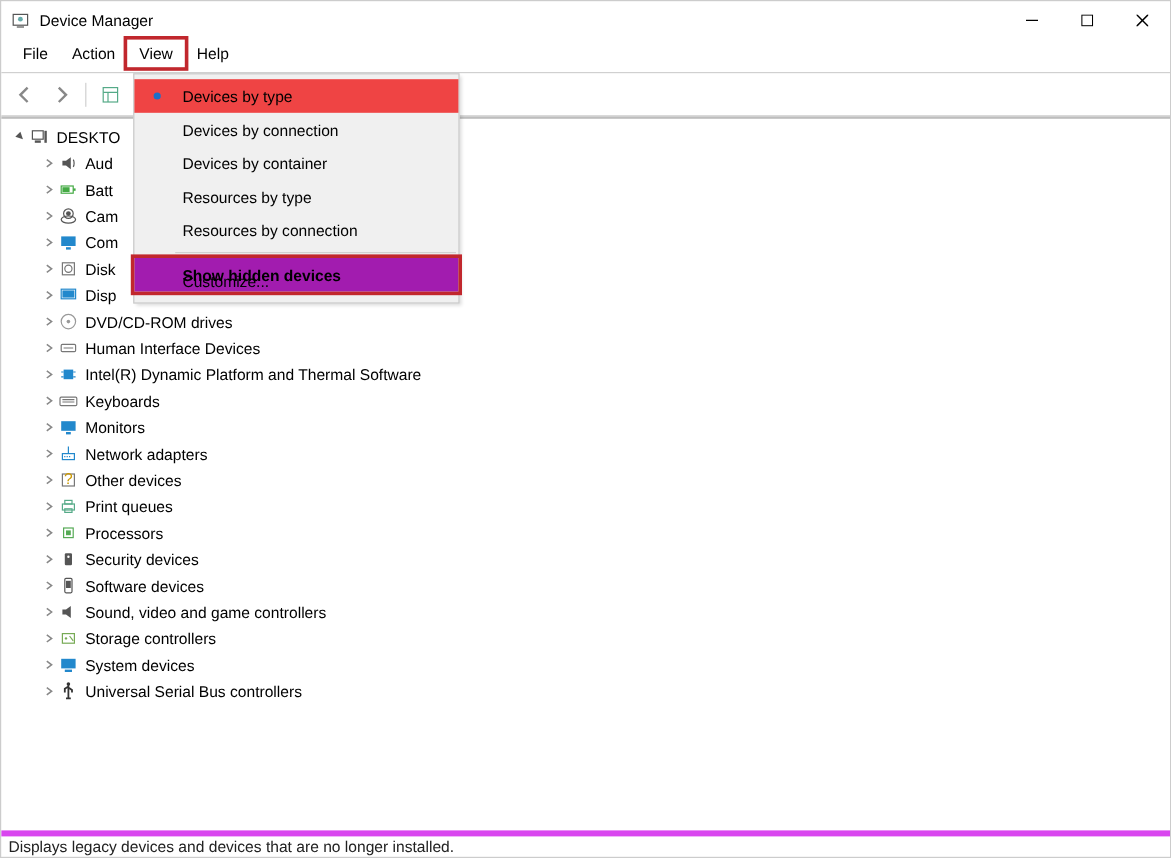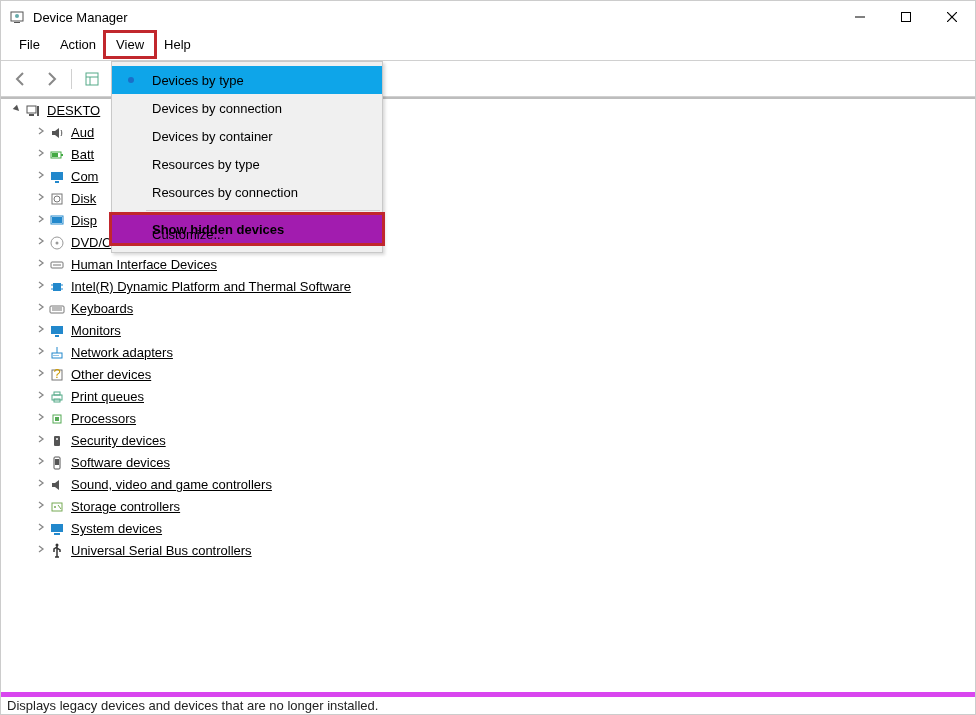--- a/index.html
+++ b/index.html
@@ -11,29 +11,29 @@
 .winbtn { width:46px; height:32px; display:flex; align-items:center; justify-content:center; }
 .winbtn svg { width:10px; height:10px; }
 .menubar { height:28px; display:flex; align-items:flex-start; padding-left:8px; border-bottom:1px solid #d0d0d0; }
 .menubar .mitem { padding:4px 10px; position:relative; }
 .menubar .mitem.highlight { outline:3px solid #c1272d; }
 .toolbar { height:36px; border-bottom:1px solid #d0d0d0; display:flex; align-items:center; padding:0 6px; gap:2px; }
 .toolbar .tbtn { width:28px; height:28px; display:flex; align-items:center; justify-content:center; color:#666; }
 .toolbar .sep { width:1px; height:20px; background:#d0d0d0; margin:0 4px; }
 .content { position:absolute; top:96px; bottom:22px; left:0; right:0; border-top:2px solid #bdbdbd; padding:4px 0 0 6px; overflow:hidden; }
 .tree { font-size:13px; }
-.treerow { display:flex; align-items:flex-start; height:22px; white-space:nowrap;text-decoration:underline; }
+.treerow { display:flex; align-items:center; height:22px; white-space:nowrap; }
 .treerow .chev { width:12px; height:12px; margin-right:2px; display:flex; align-items:center; justify-content:center; font-size:10px; color:#666; }
 .treerow .picon { width:16px; height:16px; margin-right:6px; display:flex; align-items:center; justify-content:center; }
 .treerow.root { padding-left:4px; }
 .treerow.child { padding-left:28px; }
 .statusbar { position:absolute; bottom:0; left:0; right:0; height:22px; border-top:5px solid #d946ef; display:flex; align-items:center; padding:0 6px; color:#222; }
 .dropdown { position:absolute; top:60px; left:110px; width:272px; background:#f0f0f0; border:1px solid #c9c9c9; box-shadow:2px 2px 3px rgba(0,0,0,0.15); z-index:10; padding:4px 0; }
 .dditem { height:28px; display:flex; align-items:center; padding-left:40px; position:relative; }
-.dditem.active { background:#0ea5e9; }
+.dditem.active { background:#ef4444; }
 .dditem .bullet { position:absolute; left:16px; width:6px; height:6px; background:#1a6fc9; border-radius:50%; }
 .ddsep { height:1px; background:#d0d0d0; margin:4px 2px 4px 34px; }
 .ddhighlight { position:absolute; outline:3px solid #c1272d; background:#a21caf;font-weight:bold; }
 svg { display:block; }
 </style>
 </head>
 <body>
 
 <div class="titlebar">
   <span class="appicon">
@@ -139,20 +139,35 @@
         <span>Batt</span>
       </div>
       <div class="treerow child">
         <span class="chev">
           <svg width="10" height="10" viewBox="0 0 10 10">
             <path d="M3 2L7 5L3 8" fill="none" stroke="#888" stroke-width="1.3"></path>
           </svg>
         </span>
         <span class="picon">
           <svg width="16" height="16" viewBox="0 0 16 16">
+            <ellipse cx="8" cy="11" rx="6" ry="3" fill="none" stroke="#555"></ellipse>
+            <circle cx="8" cy="6" r="4" fill="none" stroke="#555"></circle>
+            <circle cx="8" cy="6" r="2" fill="#555"></circle>
+          </svg>
+        </span>
+        <span>Cam</span>
+      </div>
+      <div class="treerow child">
+        <span class="chev">
+          <svg width="10" height="10" viewBox="0 0 10 10">
+            <path d="M3 2L7 5L3 8" fill="none" stroke="#888" stroke-width="1.3"></path>
+          </svg>
+        </span>
+        <span class="picon">
+          <svg width="16" height="16" viewBox="0 0 16 16">
             <rect x="2" y="3" width="12" height="8" fill="#28c"></rect>
             <rect x="6" y="12" width="4" height="2" fill="#28c"></rect>
           </svg>
         </span>
         <span>Com</span>
       </div>
       <div class="treerow child">
         <span class="chev">
           <svg width="10" height="10" viewBox="0 0 10 10">
             <path d="M3 2L7 5L3 8" fill="none" stroke="#888" stroke-width="1.3"></path>

